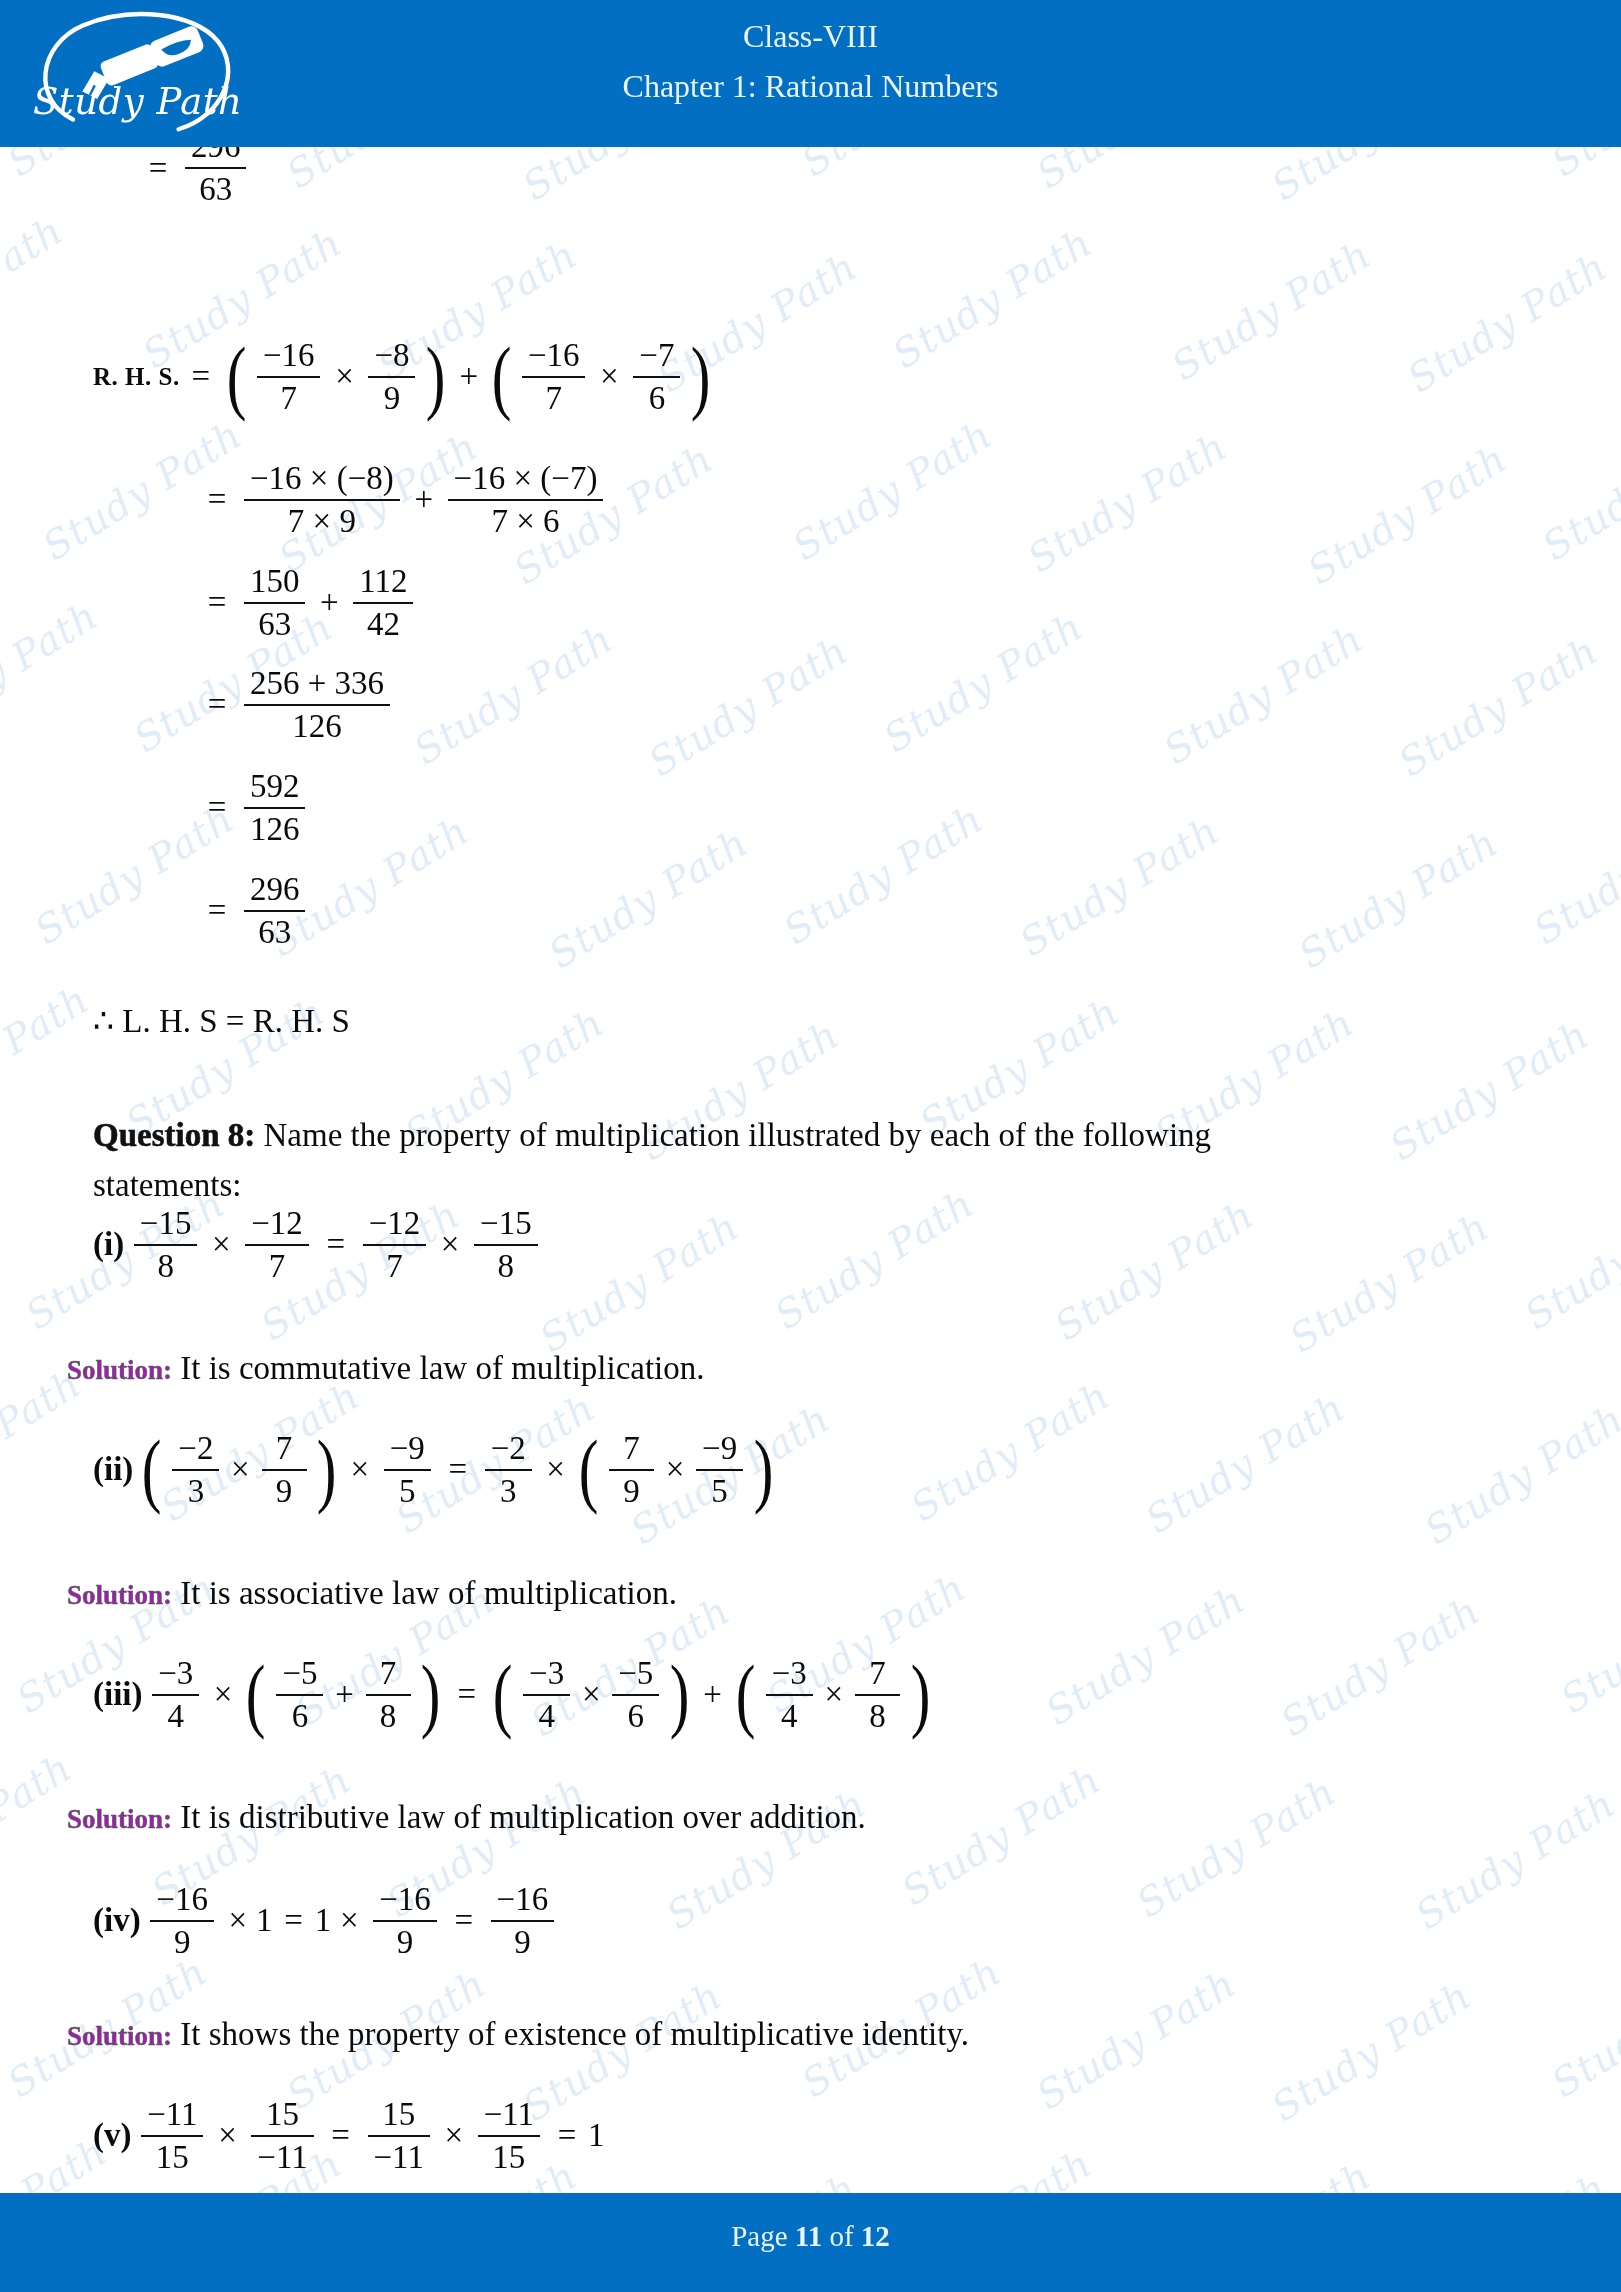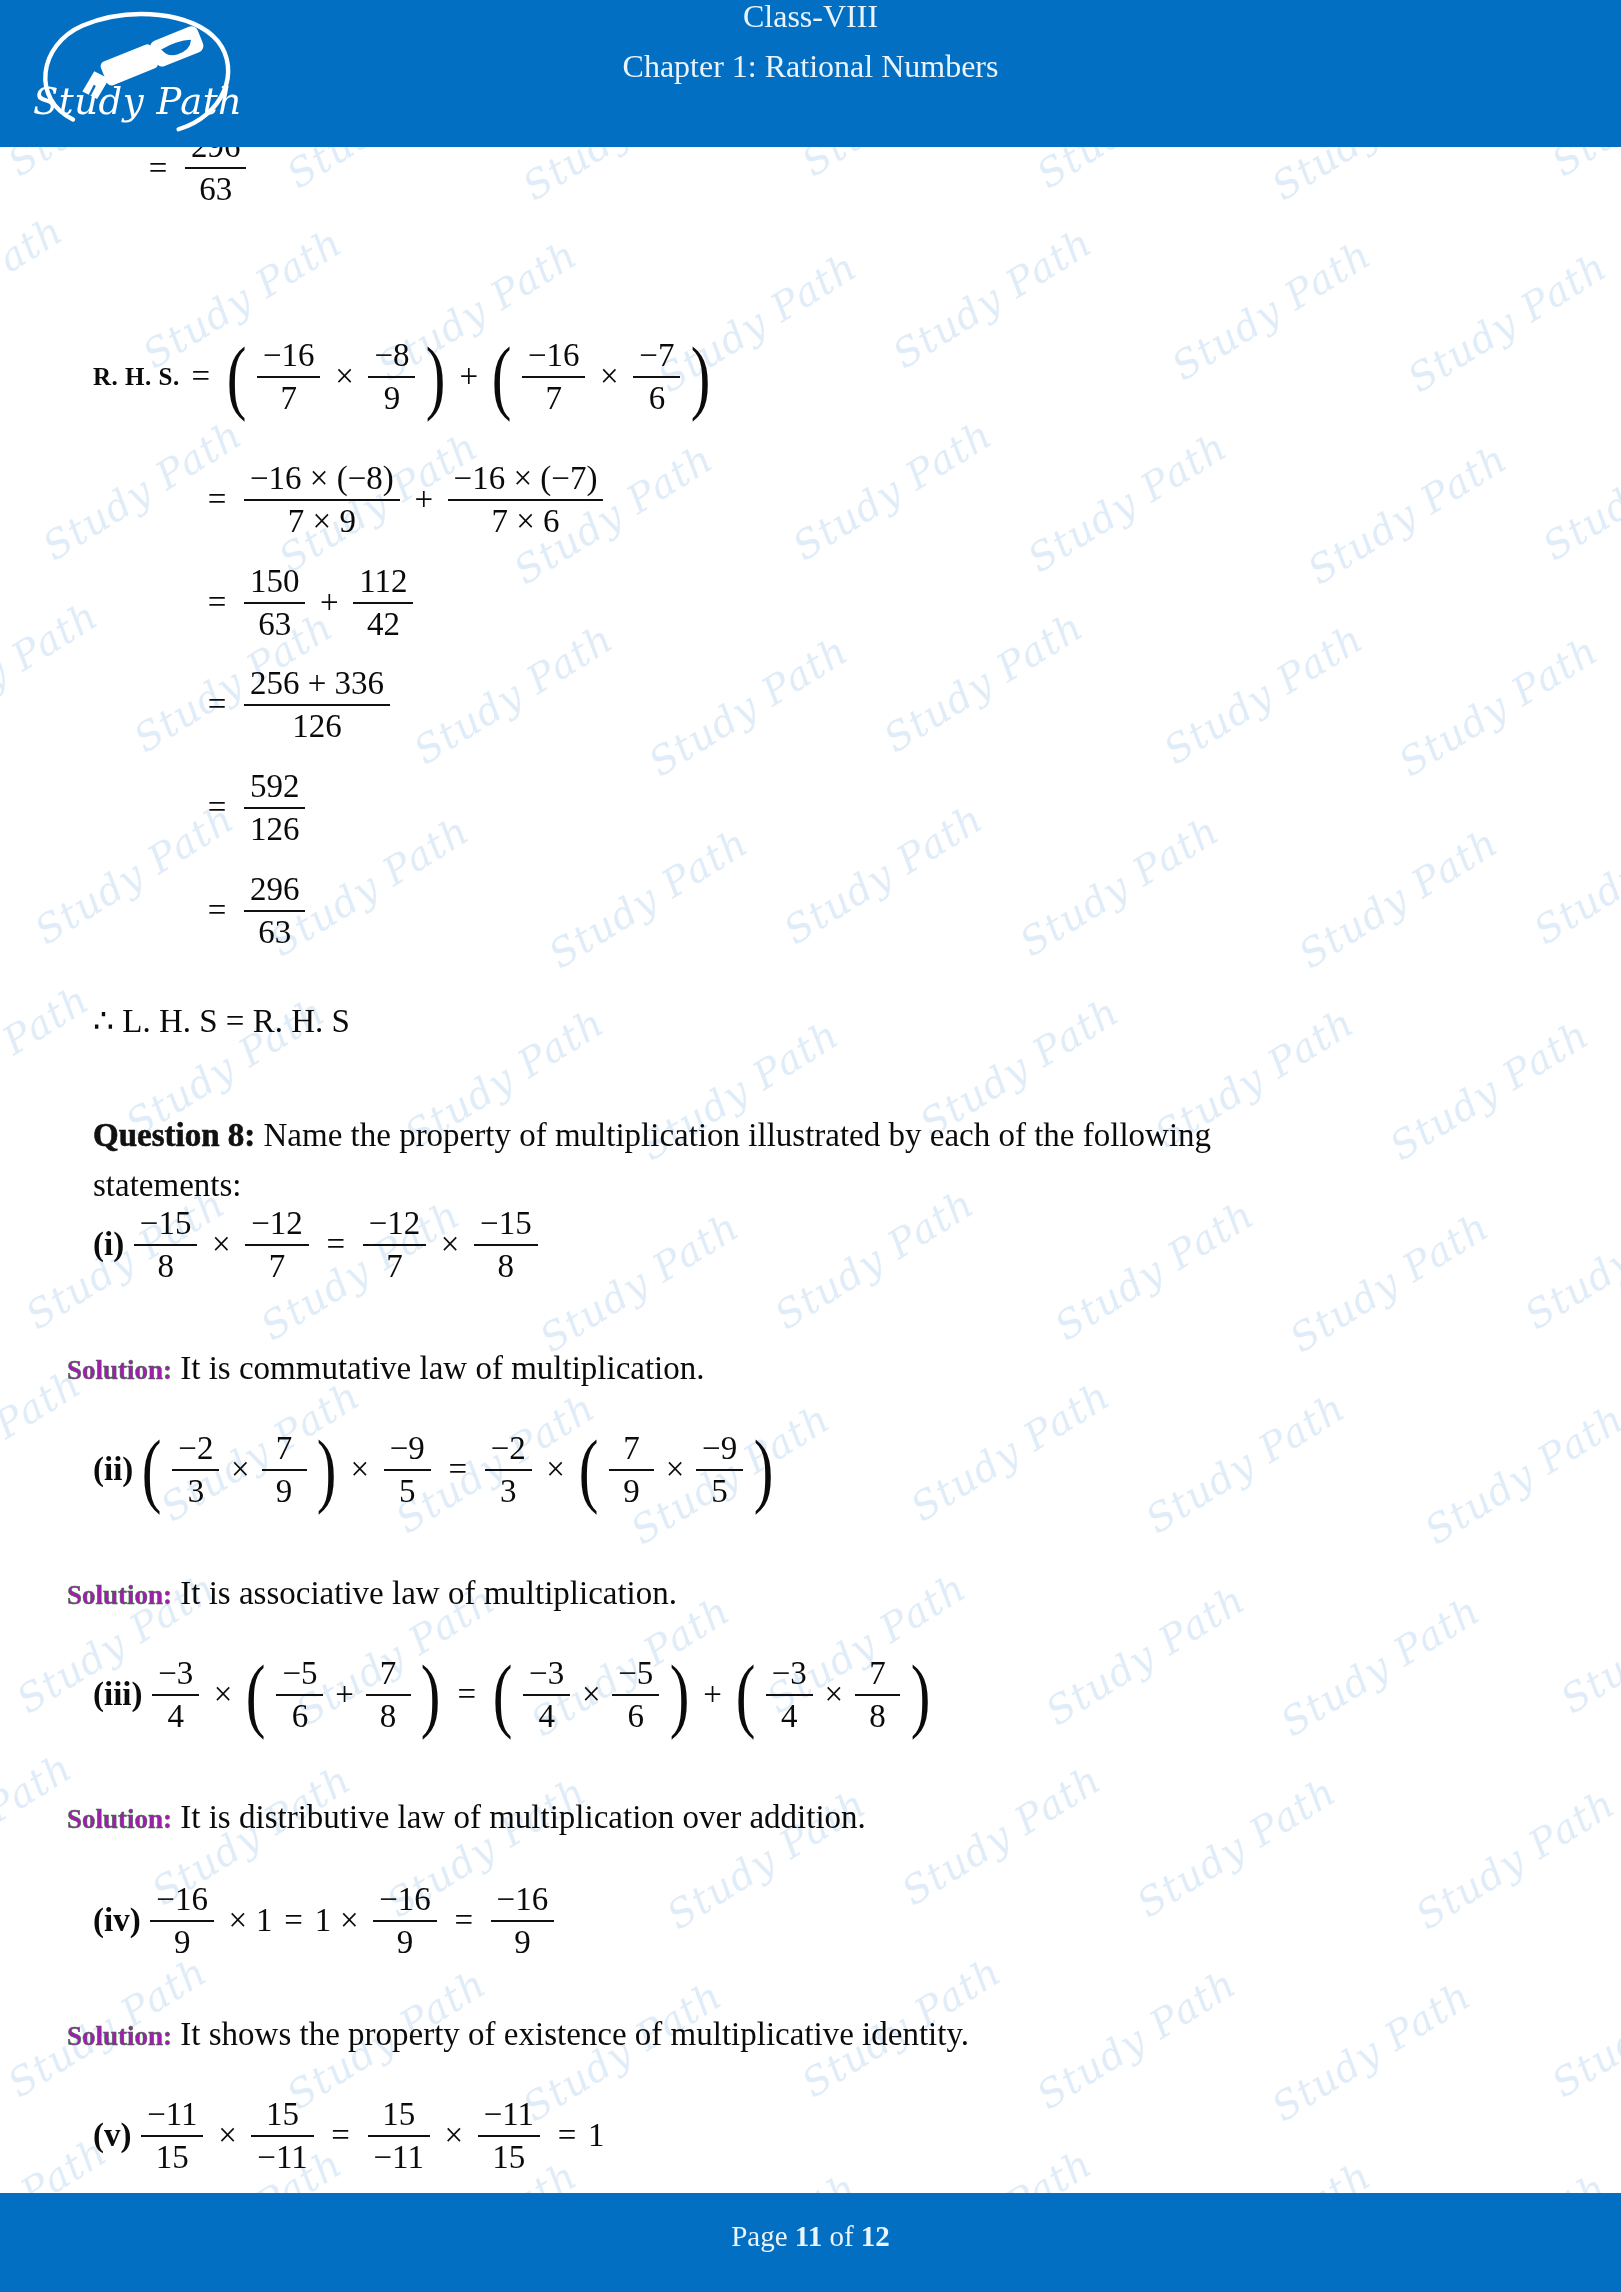--- a/index.html
+++ b/index.html
@@ -64,21 +64,21 @@
   }
   .head-lines {
     position: absolute;
     left: 0; top: 0;
     width: 1621px;
     text-align: center;
     color: #eaf4fd;
     font-family: "Liberation Serif", serif;
   }
   .head-lines div { line-height: 1.0; }
-  .hl1 { font-size: 32px; padding-top: 0; }
+  .hl1 { font-size: 32px; padding-top: 20px; }
   .hl2 { font-size: 32px; padding-top: 17.6px; }
   .hl3 { font-size: 32px; padding-top: 17.6px; }
 
   
   .footer {
     position: absolute;
     left: 0; top: 2193px;
     width: 1621px;
     height: 128px;
     background: #036FC3;

